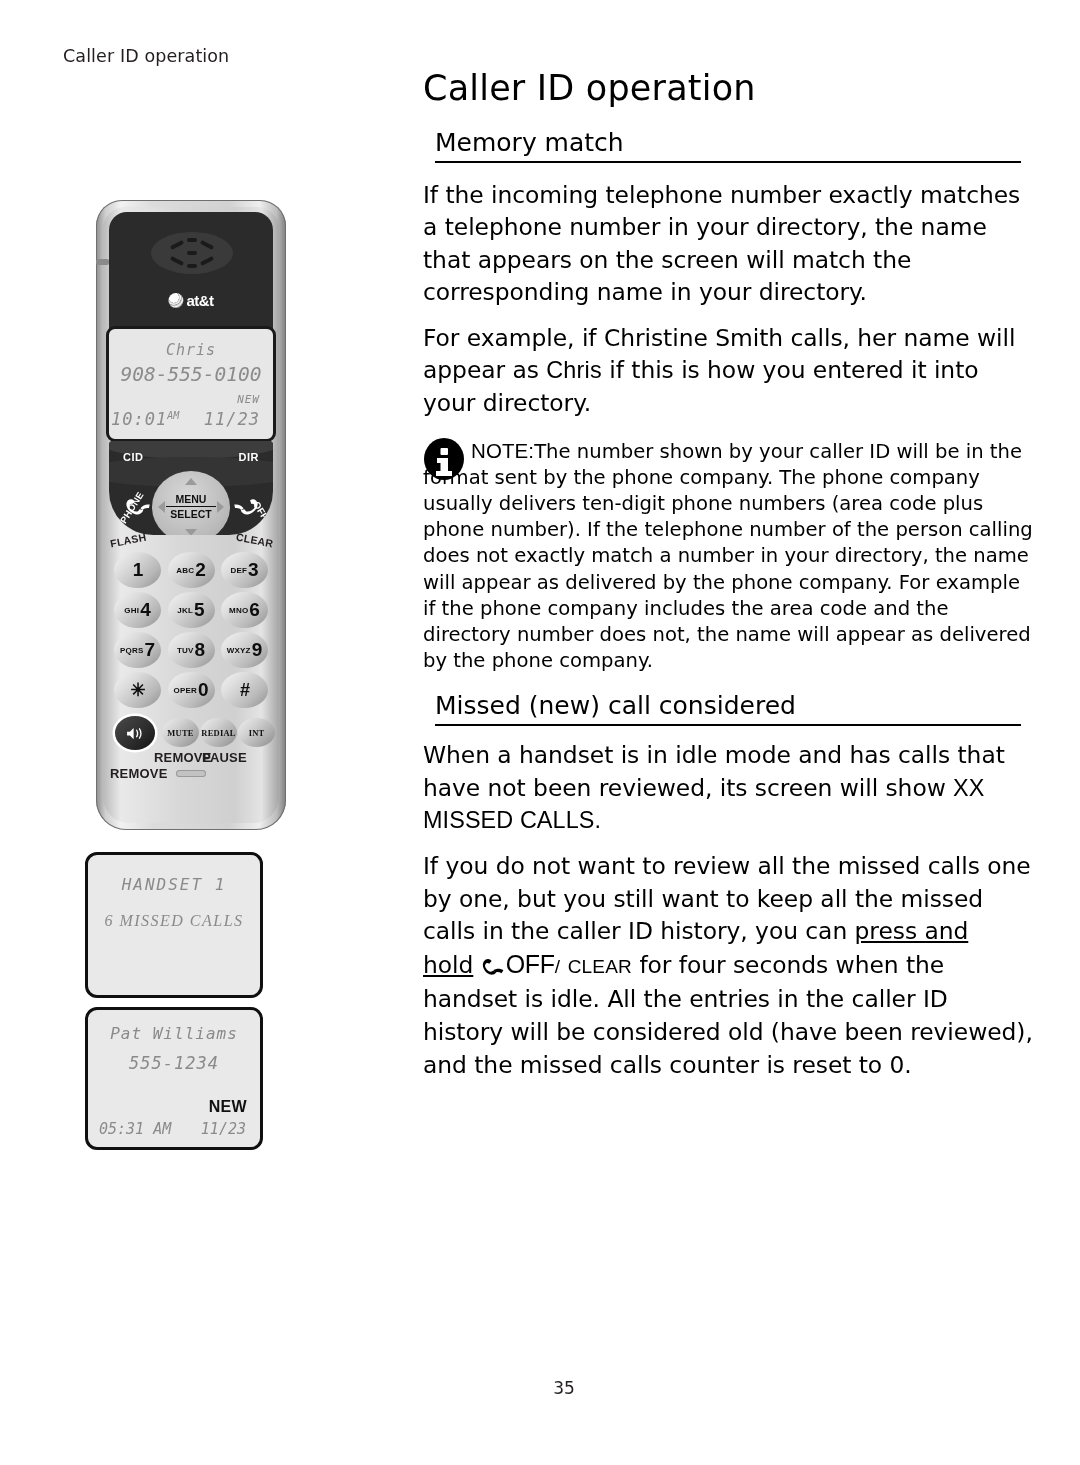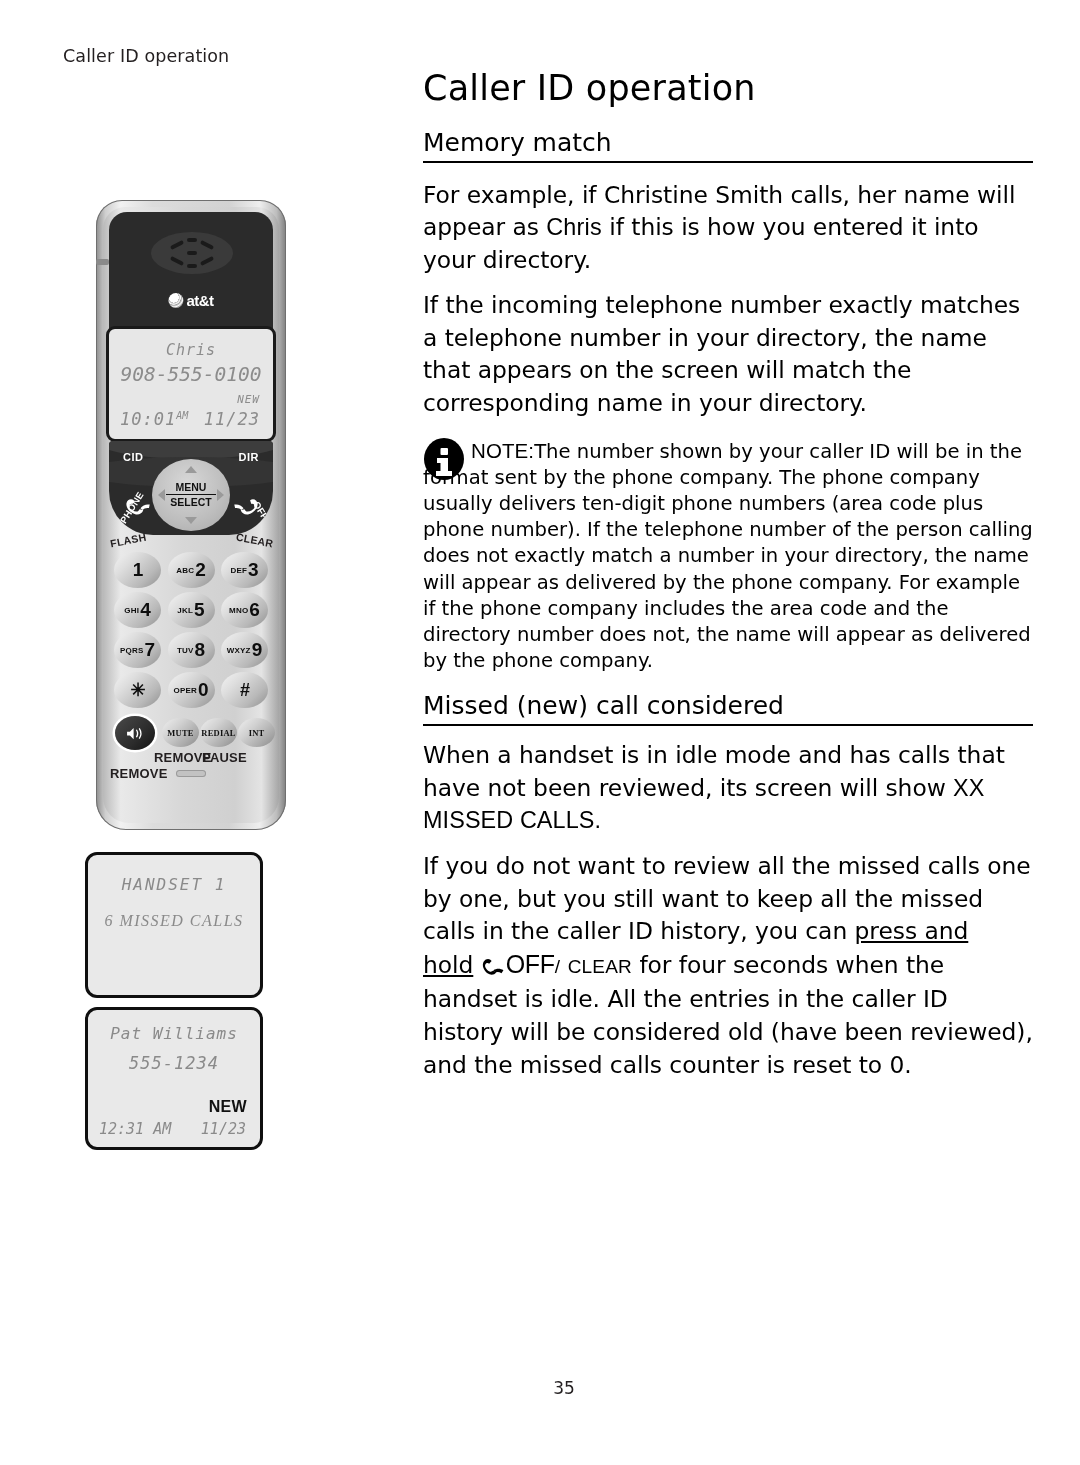--- a/index.html
+++ b/index.html
@@ -46,21 +46,21 @@
     width: 610px;
   }
   h1.chapter-title {
     margin: 0 0 22px 0;
     font-size: 35px;
     font-weight: normal;
     letter-spacing: 0.2px;
     line-height: 1.05;
   }
   h2.section-title {
-    margin: 0;
+    margin: 12px;
     font-size: 25px;
     font-weight: normal;
     line-height: 1.15;
     padding-bottom: 3px;
     border-bottom: 2.2px solid #000;
   }
   h2.section-title.second {
     margin-top: 18px;
   }
   p.body-text {
@@ -225,21 +225,21 @@
     text-align: center; font-size: 15px;
   }
   .lcd-number {
     position: absolute; left: 0; top: 34px; width: 100%;
     text-align: center; font-size: 19.5px; letter-spacing: 0px;
   }
   .lcd-new {
     position: absolute; right: 13px; top: 64px; font-size: 11px;
   }
   .lcd-time {
-    position: absolute; left: 11px; top: 80px; font-size: 17px; text-align: right;
+    position: absolute; left: 2px; top: 80px; font-size: 17px; text-align: right;
   }
   .lcd-ampm { font-size: 10px; vertical-align: 6px; letter-spacing: 0; }
   .lcd-date {
     position: absolute; right: 13px; top: 80px; font-size: 17px;
   }
 
   
   .phone-mid {
     position: absolute;
     left: 13px; top: 241px;
@@ -269,21 +269,21 @@
     font-family: "Liberation Sans", sans-serif;
     font-size: 11px;
     font-weight: bold;
     letter-spacing: 0.5px;
   }
   .lbl-cid { left: 14px; }
   .lbl-dir { right: 14px; }
 
   .navpad {
     position: absolute;
-    left: 50%; top: 18px;
+    left: 50%; top: 30px;
     transform: translateX(-50%);
     width: 78px; height: 72px;
     border-radius: 50%;
     background: radial-gradient(circle at 45% 35%, #d8d8d8 0%, #bdbdbd 60%, #a6a6a6 100%);
   }
   .navpad-label {
     position: absolute;
     left: 0; top: 22px; width: 100%;
     text-align: center;
     color: #111;
@@ -641,32 +641,32 @@
 
 <div class="lcd-figure" id="lcd-handset">
   <div class="fig-line l1">HANDSET 1</div>
   <div class="fig-line l2">6 MISSED CALLS</div>
 </div>
 
 <div class="lcd-figure" id="lcd-patwilliams">
   <div class="fig-line l1">Pat Williams</div>
   <div class="fig-line l2">555-1234</div>
   <div class="l-new">NEW</div>
-  <div class="l-time">12:31 AM</div>
+  <div class="l-time">05:31 AM</div>
   <div class="l-date">11/23</div>
 </div>
 
 <div class="content">
   <h1 class="chapter-title">Caller ID operation</h1>
 
   <h2 class="section-title">Memory match</h2>
 
+  <p class="body-text">If the incoming telephone number exactly matches a telephone number in your directory, the name that appears on the screen will match the corresponding name in your directory.</p>
+
   <p class="body-text"><span>For example, if Christine Smith calls, her name will appear as </span><span class="lcdword">Chris</span><span> if this is how you entered it into your directory.</span></p>
-
-  <p class="body-text">If the incoming telephone number exactly matches a telephone number in your directory, the name that appears on the screen will match the corresponding name in your directory.</p>
 
   <div class="note-block">
     <div class="note-icon">
       <svg viewBox="0 0 44 52" width="44" height="52" aria-hidden="true">
         <ellipse cx="21" cy="21" rx="20" ry="21" fill="#000000"></ellipse>
         <rect x="17.5" y="10" width="7.5" height="7" rx="1" fill="#ffffff"></rect>
         <path d="M14 20 H25 V33 H29 V38 H13 V33 H17.5 V25 H14 Z" fill="#ffffff"></path>
       </svg>
     </div>
     <p class="note-text"><span class="note-label">NOTE:</span><span>The number shown by your caller ID will be in the format sent by the phone company. The phone company usually delivers ten-digit phone numbers (area code plus phone number). If the telephone number of the person calling does not exactly match a number in your directory, the name will appear as delivered by the phone company. For example if the phone company includes the area code and the directory number does not, the name will appear as delivered by the phone company.</span></p>

